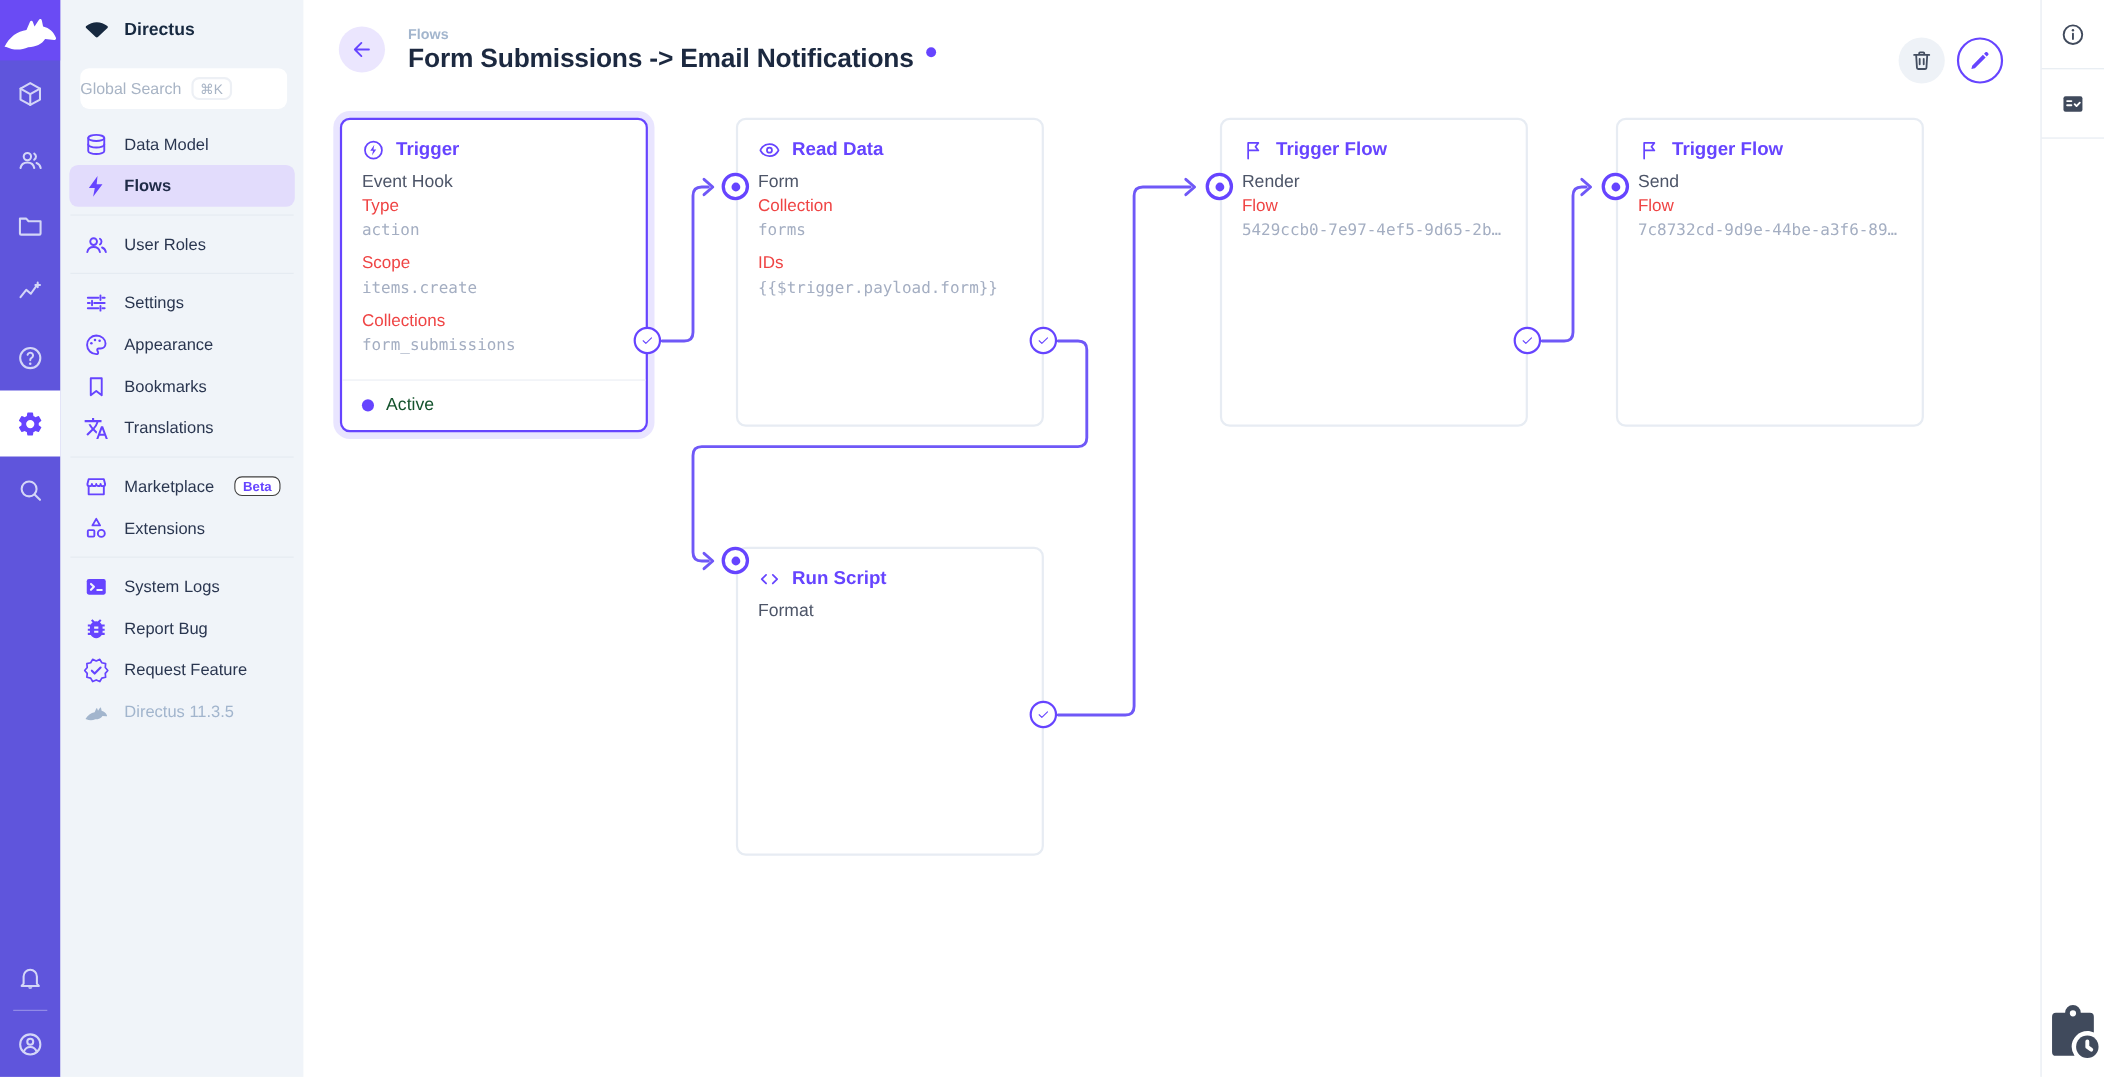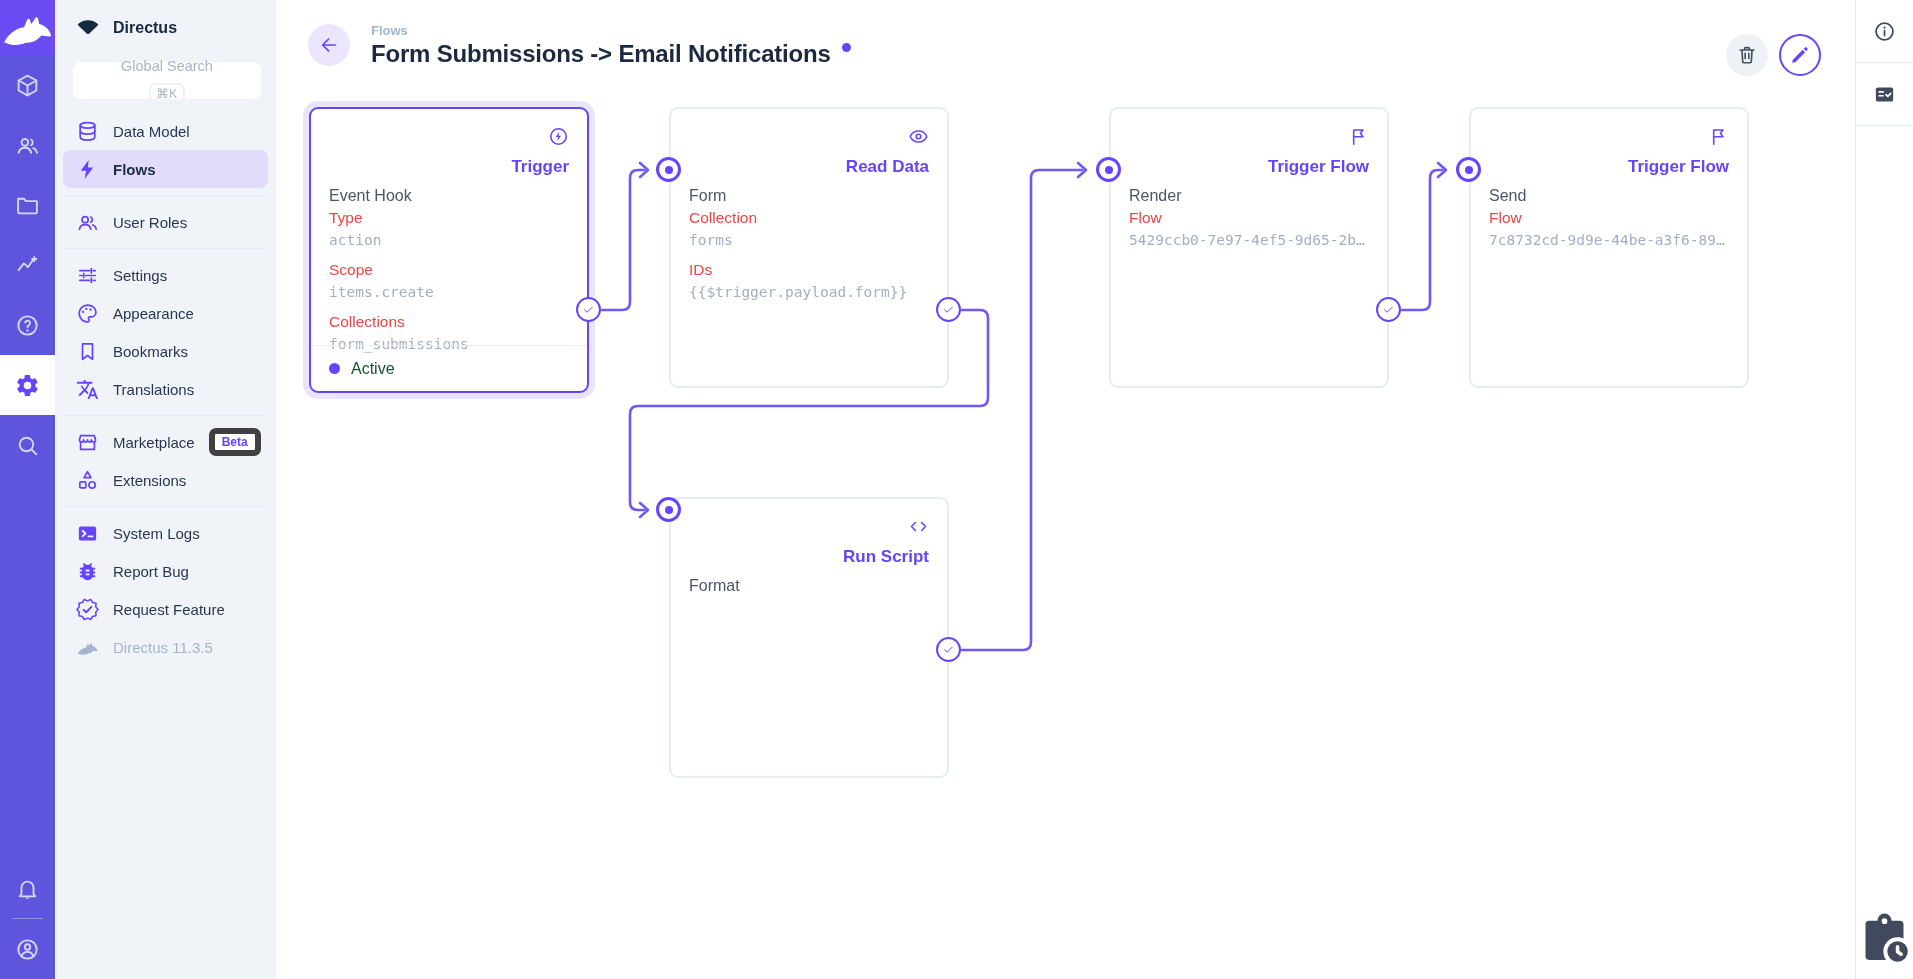--- a/index.html
+++ b/index.html
@@ -17,49 +17,49 @@
   .module-btn svg { width:25px; height:25px; }
   .module-btn.active { background:#fff; color:#6644ff; }
   .module-spacer { flex:1; }
   .module-divider { width:31px; height:1px; background:rgba(255,255,255,.35); }
 
   
   .nav { width:221px; flex-shrink:0; background:#f0f4f9; display:flex; flex-direction:column; overflow:hidden; }
   .nav-header { height:55px; flex-shrink:0; display:flex; align-items:center; gap:13px; padding:16px 21px; }
   .nav-header svg { width:24px; height:24px; }
   .project-name { font-size:16px; font-weight:600; color:#172940; }
-  .nav-search { margin:7px 15px 13px 18px; height:37px; background:#fff; border-radius:8px; display:flex; align-items:center; justify-content:center; gap:9px; color:#a8b4c5; font-size:14.5px; cursor:text;flex-direction:column; }
+  .nav-search { margin:7px 15px 13px 18px; height:37px; background:#fff; border-radius:8px; display:flex; align-items:center; gap:9px; color:#a8b4c5; font-size:14.5px; cursor:text; }
   .kbd { border:2px solid #edf0f5; border-radius:7px; padding:1px 6px; font-size:12.5px; color:#a8b4c5; }
   .nav-item { height:38px; margin:0 8px; flex-shrink:0; border-radius:8px; display:flex; align-items:center; gap:14px; padding:0 13px; font-size:15px; font-weight:500; color:#2a3650; cursor:pointer; }
   .nav-item svg { width:23px; height:23px; color:#6644ff; flex-shrink:0; }
   .nav-item.active { background:#e2dcfc; font-weight:600; color:#202c48; }
   .nav-item.muted, .nav-item.muted svg { color:#a2b5cd; cursor:default; }
   .nav-divider { height:1px; background:#e4eaf1; margin:7px 9px; flex-shrink:0; }
-  .beta-chip { margin-left:auto; font-size:12px; font-weight:600; color:#6644ff; border:6px solid #404040; background:#fff; border-radius:7px; padding:1px 7px; }
+  .beta-chip { margin-left:auto; font-size:12px; font-weight:600; color:#6644ff; border:1px solid #404040; background:#fff; border-radius:7px; padding:1px 7px; }
 
   
   .main { flex:1; position:relative; background:#fff; }
   .main-header { position:absolute; top:0; left:0; right:0; height:90px; display:flex; align-items:center; padding-left:32px; z-index:5; }
   .circle-btn { width:42px; height:42px; border-radius:50%; display:grid; place-items:center; cursor:pointer; flex-shrink:0; }
   .circle-btn svg { width:22px; height:22px; }
   .back-btn { background:#ebe6fe; color:#6644ff; }
   .title-block { margin-left:21px; }
   .breadcrumb { font-size:13px; font-weight:600; color:#a2b5cd; margin-bottom:2px; }
   .page-title { font-size:24px; font-weight:700; color:#1c2940; letter-spacing:-.2px; display:flex; align-items:flex-start; gap:11px; }
   .title-dot { width:9px; height:9px; border-radius:50%; background:#6644ff; margin-top:3px; }
   .header-actions { position:absolute; right:34px; top:34px; display:flex; gap:11px; }
   .trash-btn { background:#eef2f7; color:#434e60; }
   .edit-btn { background:#fff; border:2px solid #6644ff; color:#6644ff; }
 
   
   .canvas { position:absolute; left:0; top:90px; width:1579px; height:889px; }
   .wires { position:absolute; left:0; top:0; }
   .node { position:absolute; width:280px; background:#fff; border:2px solid #e7ecf3; border-radius:9px; }
   .node.selected { border-color:#6644ff; box-shadow:0 0 0 6px rgba(102,68,255,.14); }
-  .node-header { display:flex; align-items:flex-end; gap:10px; padding:17px 18px 8px; color:#6644ff; font-size:17px; font-weight:700;flex-direction:column; }
+  .node-header { display:flex; align-items:flex-start; gap:10px; padding:17px 18px 8px; color:#6644ff; font-size:17px; font-weight:700; }
   .node-header svg { width:21px; height:21px; }
   .node-body { padding:0 18px; }
   .nrow { font-size:16px; line-height:22px; color:#4d5568; }
   .flabel { font-size:15.5px; line-height:22px; font-weight:400; color:#ef4444; }
   .fvalue { font-family:"DejaVu Sans Mono",monospace; font-size:14.5px; line-height:22px; color:#a4aec2; margin-bottom:8px; white-space:nowrap; overflow:hidden; }
   .node-footer { position:absolute; left:0; right:0; bottom:0; height:46px; border-top:1px solid #e9edf4; display:flex; align-items:center; gap:11px; padding:0 18px; font-size:16px; color:#14532d; }
   .status-dot { width:11px; height:11px; border-radius:50%; background:#6644ff; }
 
   .port { position:absolute; width:25px; height:25px; border-radius:50%; background:#fff; border:3px solid #6644ff; display:grid; place-items:center; z-index:3; cursor:pointer; }
   .port-in::after { content:""; width:8px; height:8px; border-radius:50%; background:#6644ff; }

